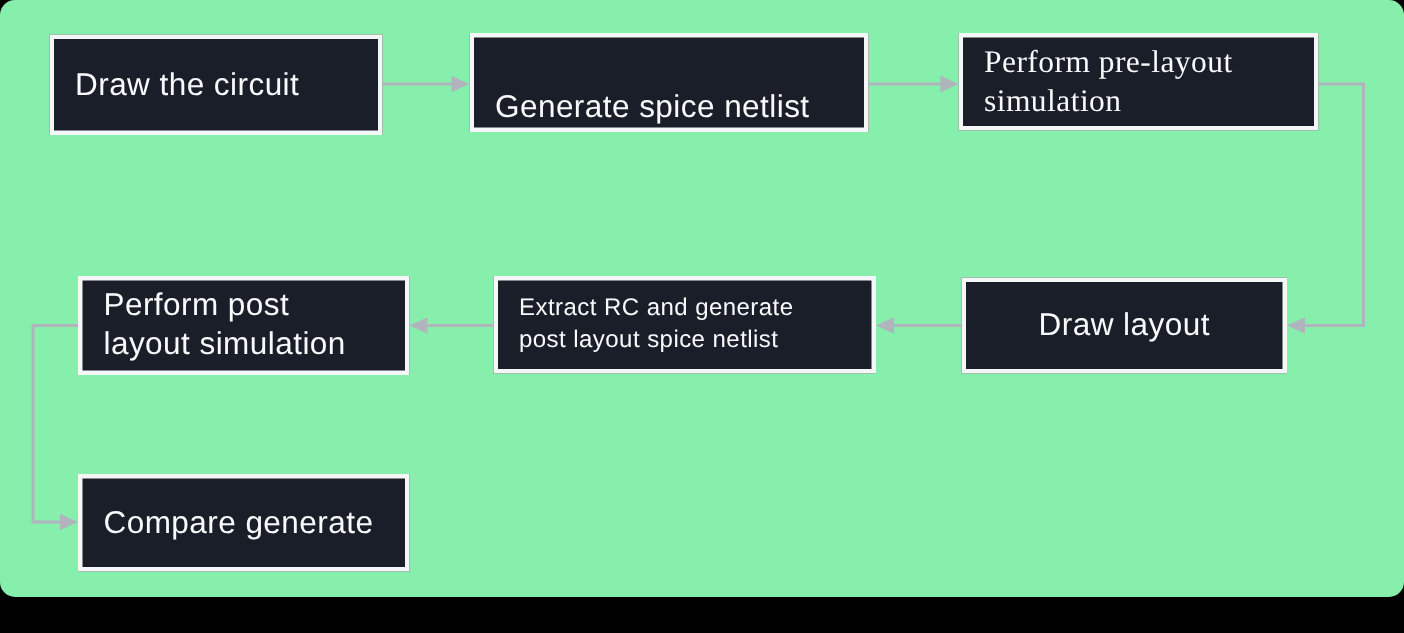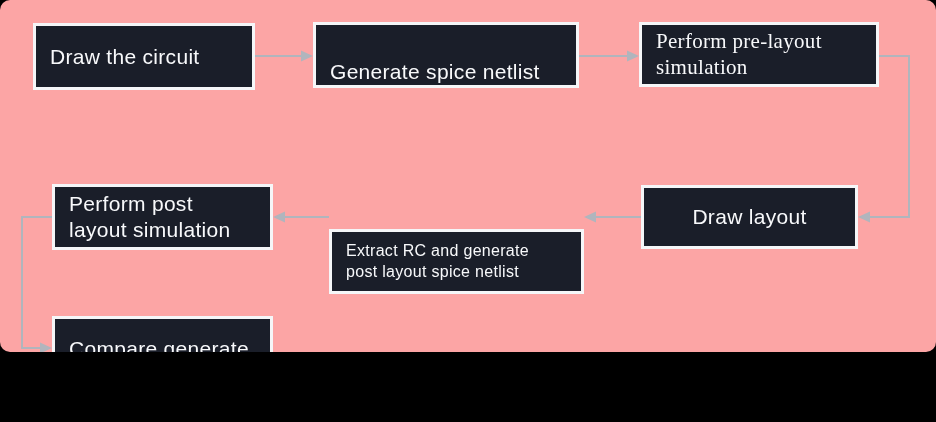--- a/index.html
+++ b/index.html
@@ -4,22 +4,22 @@
 <style>
   html, body {
     margin: 0;
     padding: 0;
     background: #000;
     font-family: "Liberation Sans", sans-serif;
   }
   .canvas {
     position: relative;
     width: 936px;
-    height: 352px;
-    background: #fca5a5;
+    height: 398px;
+    background: #86efac;
     border-radius: 10px;
     overflow: hidden;
   }
   .connectors {
     position: absolute;
     inset: 0;
     width: 936px;
     height: 422px;
     pointer-events: none;
   }
@@ -38,21 +38,20 @@
     white-space: pre-line;
   }
   .node.center {
     justify-content: center;
     padding: 4px;
     text-align: center;
   }
   .node.small {
     font-size: 16px;
     line-height: 1.3;
-    margin-top: 45px;
   }
   .node .label {
     white-space: pre-line;
   }
 </style>
 </head>
 <body>
 
 <div class="canvas">
 

